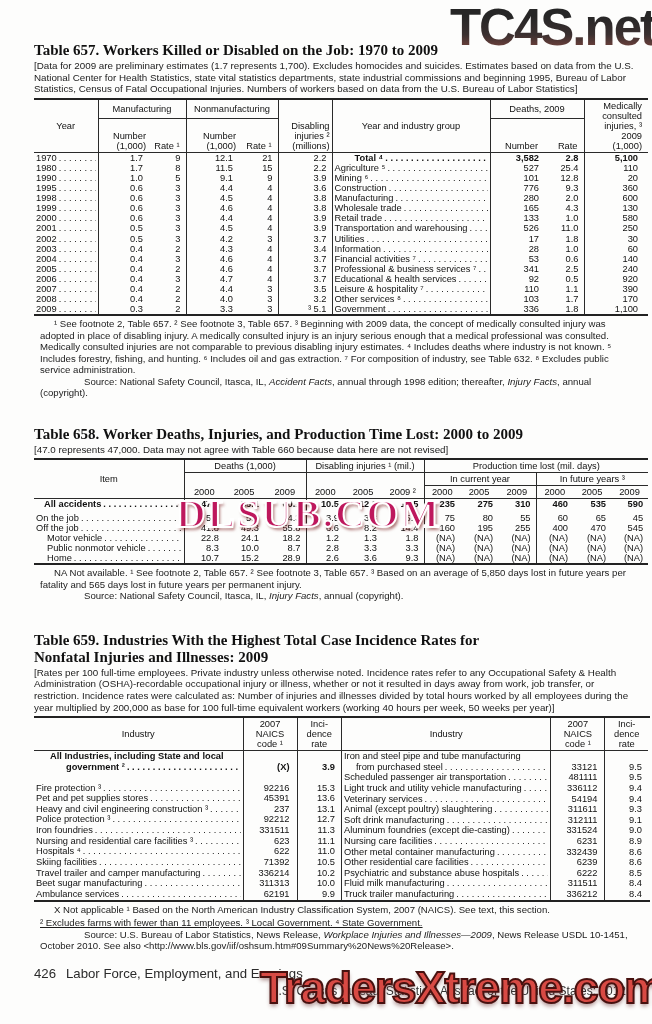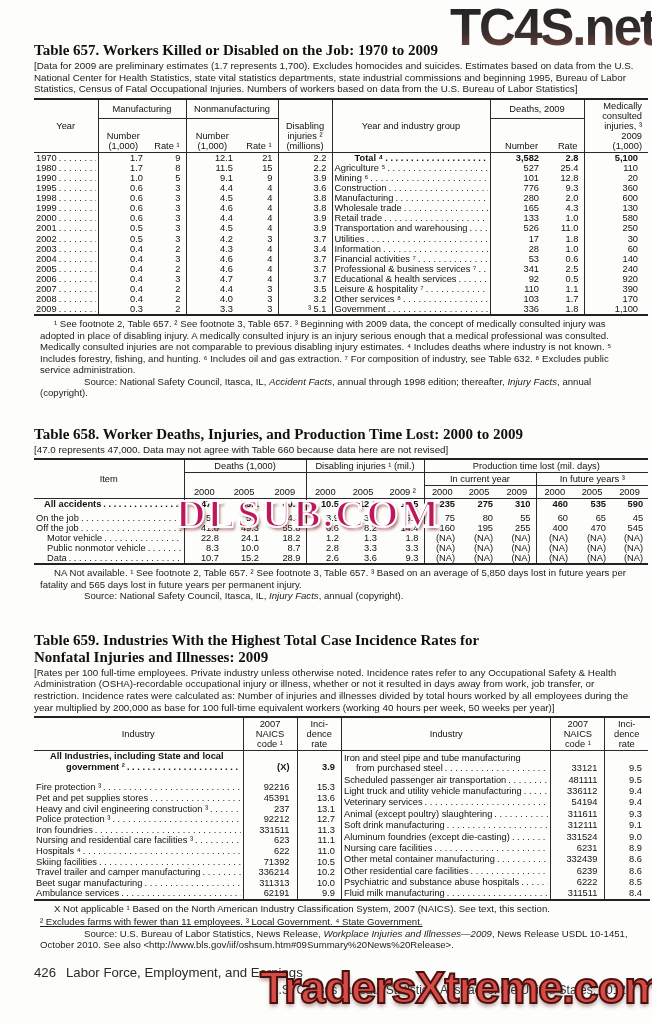--- a/index.html
+++ b/index.html
@@ -40,21 +40,21 @@
   .ld>span{white-space:nowrap;}
   .ld::after{
     content:" . . . . . . . . . . . . . . . . . . . . . . . . . . . . . . . . . . . . . . . . . . . . . . . . . . . . . . . . . .";
     flex:1 1 auto;overflow:hidden;white-space:nowrap;margin-left:2px;color:inherit;}
 
   
   .t657 td,.t657 th{height:10px;}
   .t657 tbody td{line-height:10.1px;}
   .t657 .med{padding-right:10px;}
   .t657 th.rt{text-align:right;padding-right:6px;vertical-align:bottom;}
-  .t657 th.lt{text-align:center;vertical-align:bottom;}
+  .t657 th.lt{text-align:right;vertical-align:bottom;}
   .t657 tbody tr:nth-of-type(1) td.ind .ld{padding-left:20px;}
 
   
   .t658 tr.gap td{padding-top:4px;}
   .t658 tr.bold td:first-child .ld{padding-left:8px;}
   .t658 tr.indent td:first-child .ld{padding-left:11px;}
   .t658 th{padding:1px 1px;}
 
   
   .t659wrap{display:flex;border-top:2px solid #222;border-bottom:2px solid #222;margin-top:2px;}
@@ -644,21 +644,21 @@
           <td class="num">(NA)</td>
           <td class="num">(NA)</td>
           <td class="num bl">(NA)</td>
           <td class="num">(NA)</td>
           <td class="num">(NA)</td>
         </tr>
 
         <tr class="indent">
           <td>
             <div class="ld">
-              <span>Data</span>
+              <span>Home</span>
             </div>
           </td>
           <td class="num bl">10.7</td>
           <td class="num">15.2</td>
           <td class="num">28.9</td>
           <td class="num bl">2.6</td>
           <td class="num">3.6</td>
           <td class="num">9.3</td>
           <td class="num bl">(NA)</td>
           <td class="num">(NA)</td>
@@ -978,20 +978,30 @@
             <td>
               <div class="ld l1">
                 <span>Fluid milk manufacturing</span>
               </div>
 
             </td>
             <td class="num bl naics">311511</td>
             <td class="num bl rate">8.4</td>
           </tr>
 
+          <tr>
+            <td>
+              <div class="ld l1">
+                <span>Truck trailer manufacturing</span>
+              </div>
+
+            </td>
+            <td class="num bl naics">336212</td>
+            <td class="num bl rate">8.4</td>
+          </tr>
         </tbody>
     </table>
   </div>
 
   <div class="footnote">X Not applicable  ¹ Based on the North American Industry Classification System, 2007 (NAICS). See text, this section.</div>
   <div class="footnote noind">² Excludes farms with fewer than 11 employees. ³ Local Government. ⁴ State Government.</div>
   <div class="source"><span>Source: U.S. Bureau of Labor Statistics, News Release, </span><span style="font-style: italic;">Workplace Injuries and Illnesses—2009</span><span>, News Release USDL 10-1451, October 2010. See also &lt;http://www.bls.gov/iif/oshsum.htm#09Summary%20News%20Release&gt;.</span></div>
 
   <div class="page-footer">
     <span class="pnum">426</span><span>Labor Force, Employment, and Earnings</span>

